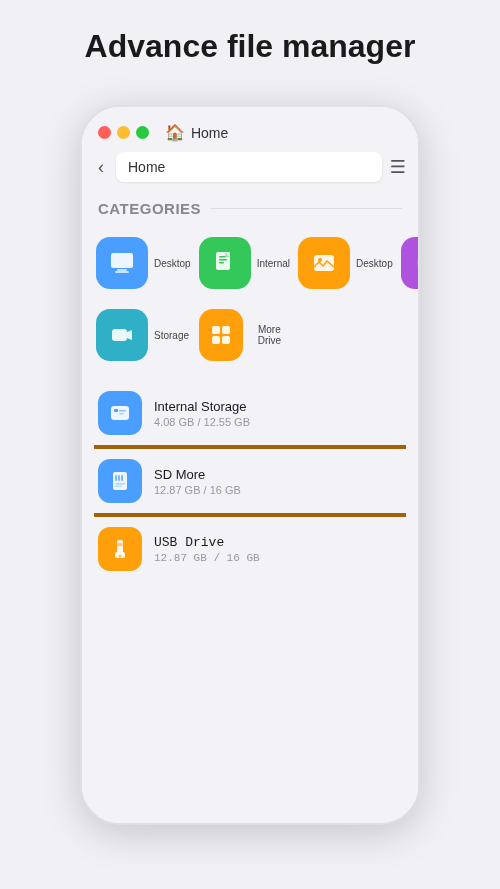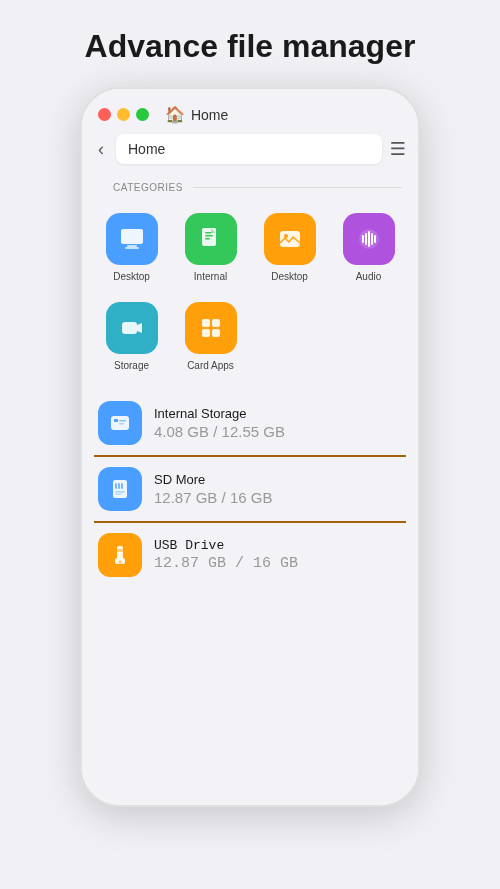--- a/index.html
+++ b/index.html
@@ -12,21 +12,21 @@
       flex-direction: column;
       align-items: center;
       overflow: hidden;
     }
 
     .page-title {
       font-size: 32px;
       font-weight: 700;
       color: #1a1a1a;
       margin-top: 28px;
-      margin-bottom: 22px;
+      margin-bottom: 40px;
       text-align: right;
     }
 
     .phone-frame {
       width: 340px;
       height: 720px;
       background: #fff;
       border-radius: 40px;
       box-shadow: 0 8px 40px rgba(0,0,0,0.18);
       overflow: hidden;
@@ -116,42 +116,41 @@
     .scroll-content::-webkit-scrollbar { display: none; }
 
     
     .section-header {
       display: flex;
       align-items: center;
       padding: 10px 16px 8px 16px;
       gap: 10px;
     }
     .section-label {
-      font-size: 10px;
-      font-weight: 400;
+      font-size: 15px;
+      font-weight: 700;
       color: #888;
       letter-spacing: 0.5px;
-      margin-left: 15px;
     }
     .section-line {
       flex: 1;
       height: 1px;
       background: #ddd;
     }
 
     
     .category-grid {
       display: grid;
       grid-template-columns: repeat(4, 1fr);
       gap: 4px;
       padding: 4px 12px 12px 12px;
     }
     .cat-item {
       display: flex;
-      flex-direction: column;
+      flex-direction: row;
       align-items: center;
       gap: 6px;
       cursor: pointer;
       padding: 8px 2px;
     }
     .cat-icon {
       width: 52px;
       height: 52px;
       border-radius: 14px;
       display: flex;
@@ -177,21 +176,21 @@
     
     .storage-list {
       padding: 0 12px;
     }
     .storage-item {
       display: flex;
       align-items: center;
       gap: 12px;
       padding: 10px 4px;
       cursor: pointer;
-      border-bottom: 2px solid #a16207;
+      border-bottom: 4px solid #a16207;
     }
     .storage-item:last-child {
       border-bottom: none;
       font-family: Liberation Mono, monospace;
     }
     .storage-icon {
       width: 44px;
       height: 44px;
       border-radius: 12px;
       display: flex;
@@ -204,21 +203,21 @@
       display: flex;
       flex-direction: column;
       gap: 2px;
     }
     .storage-name {
       font-size: 13px;
       font-weight: 500;
       color: #1a1a1a;
     }
     .storage-size {
-      font-size: 15px;
+      font-size: 11px;
       color: #999;
     }
 
   </style>
 </head>
 <body>
 
 <div class="page-title">Advance file manager</div>
 
 <div class="phone-frame">
@@ -310,21 +309,21 @@
 
         <div class="cat-item">
           <div class="cat-icon icon-orange2">
             <svg width="28" height="28" viewBox="0 0 28 28" fill="none">
               <rect x="5" y="5" width="8" height="8" rx="2" fill="white" opacity="0.9"></rect>
               <rect x="15" y="5" width="8" height="8" rx="2" fill="white" opacity="0.9"></rect>
               <rect x="5" y="15" width="8" height="8" rx="2" fill="white" opacity="0.9"></rect>
               <rect x="15" y="15" width="8" height="8" rx="2" fill="white" opacity="0.9"></rect>
             </svg>
           </div>
-          <span class="cat-label">Card Apps</span>
+          <span class="cat-label">More Drive</span>
         </div>
       </div>
 
 
       <div class="storage-list">
 
         <div class="storage-item">
           <div class="storage-icon" style="background:#4a9eff;">
             <svg width="26" height="26" viewBox="0 0 26 26" fill="none">
               <rect x="4" y="6" width="18" height="14" rx="3" fill="white" opacity="0.9"></rect>

